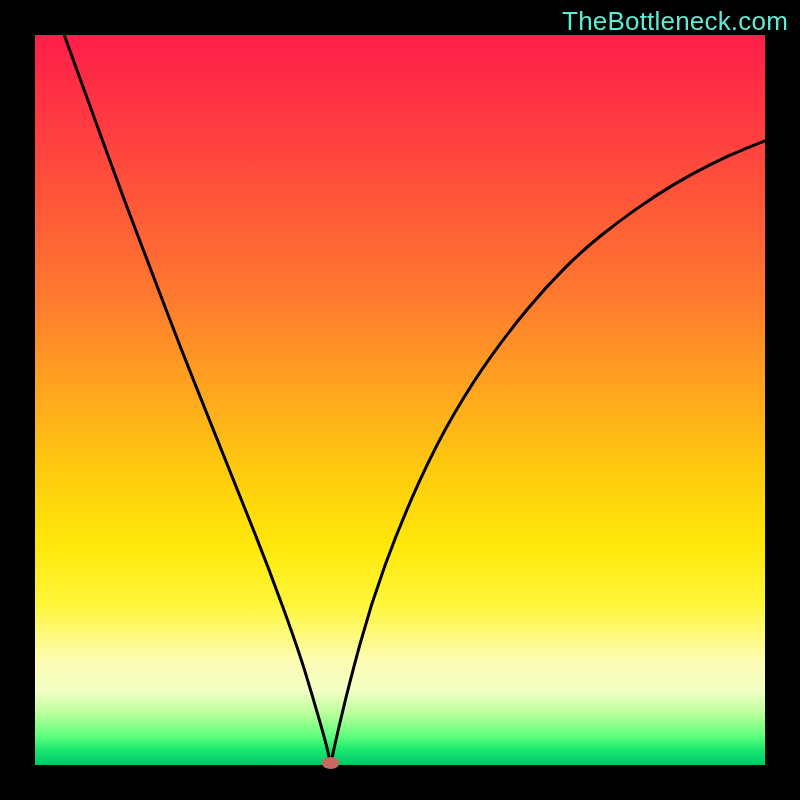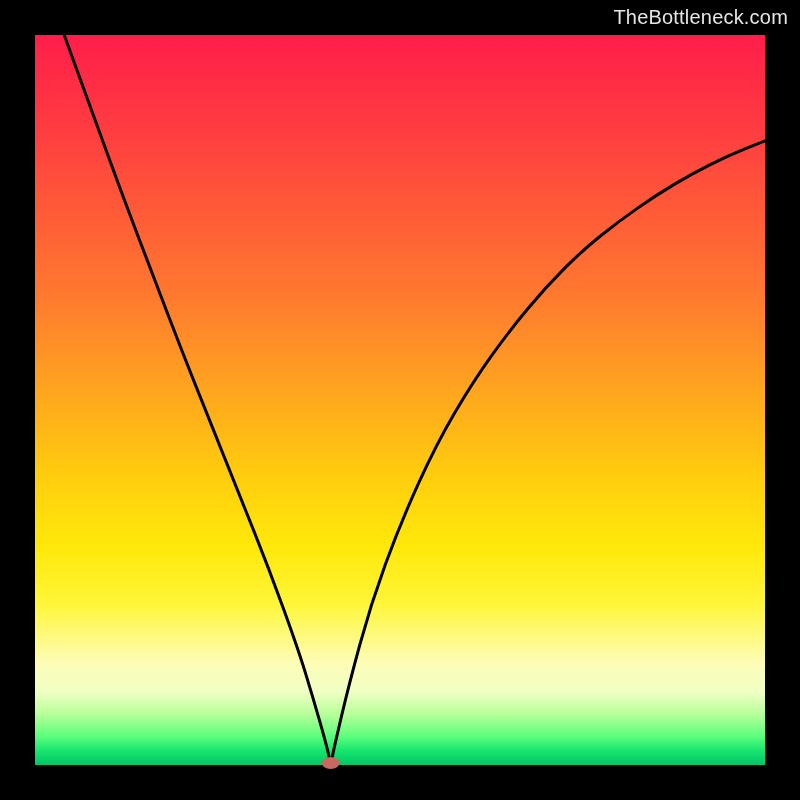--- a/index.html
+++ b/index.html
@@ -49,22 +49,22 @@
     left: 0;
     top: 0;
     width: 730px;
     height: 730px;
     overflow: visible;
   }
   .watermark {
     position: absolute;
     top: 6px;
     right: 12px;
-    color: #e5e5e5;
-    font-size: 20px;
+    color: #5eead4;
+    font-size: 26px;
     letter-spacing: 0.2px;
     font-weight: 400;
     user-select: none;
   }
 </style>
 </head>
 <body>
 
 <div class="frame">
   <div class="plot-area">

